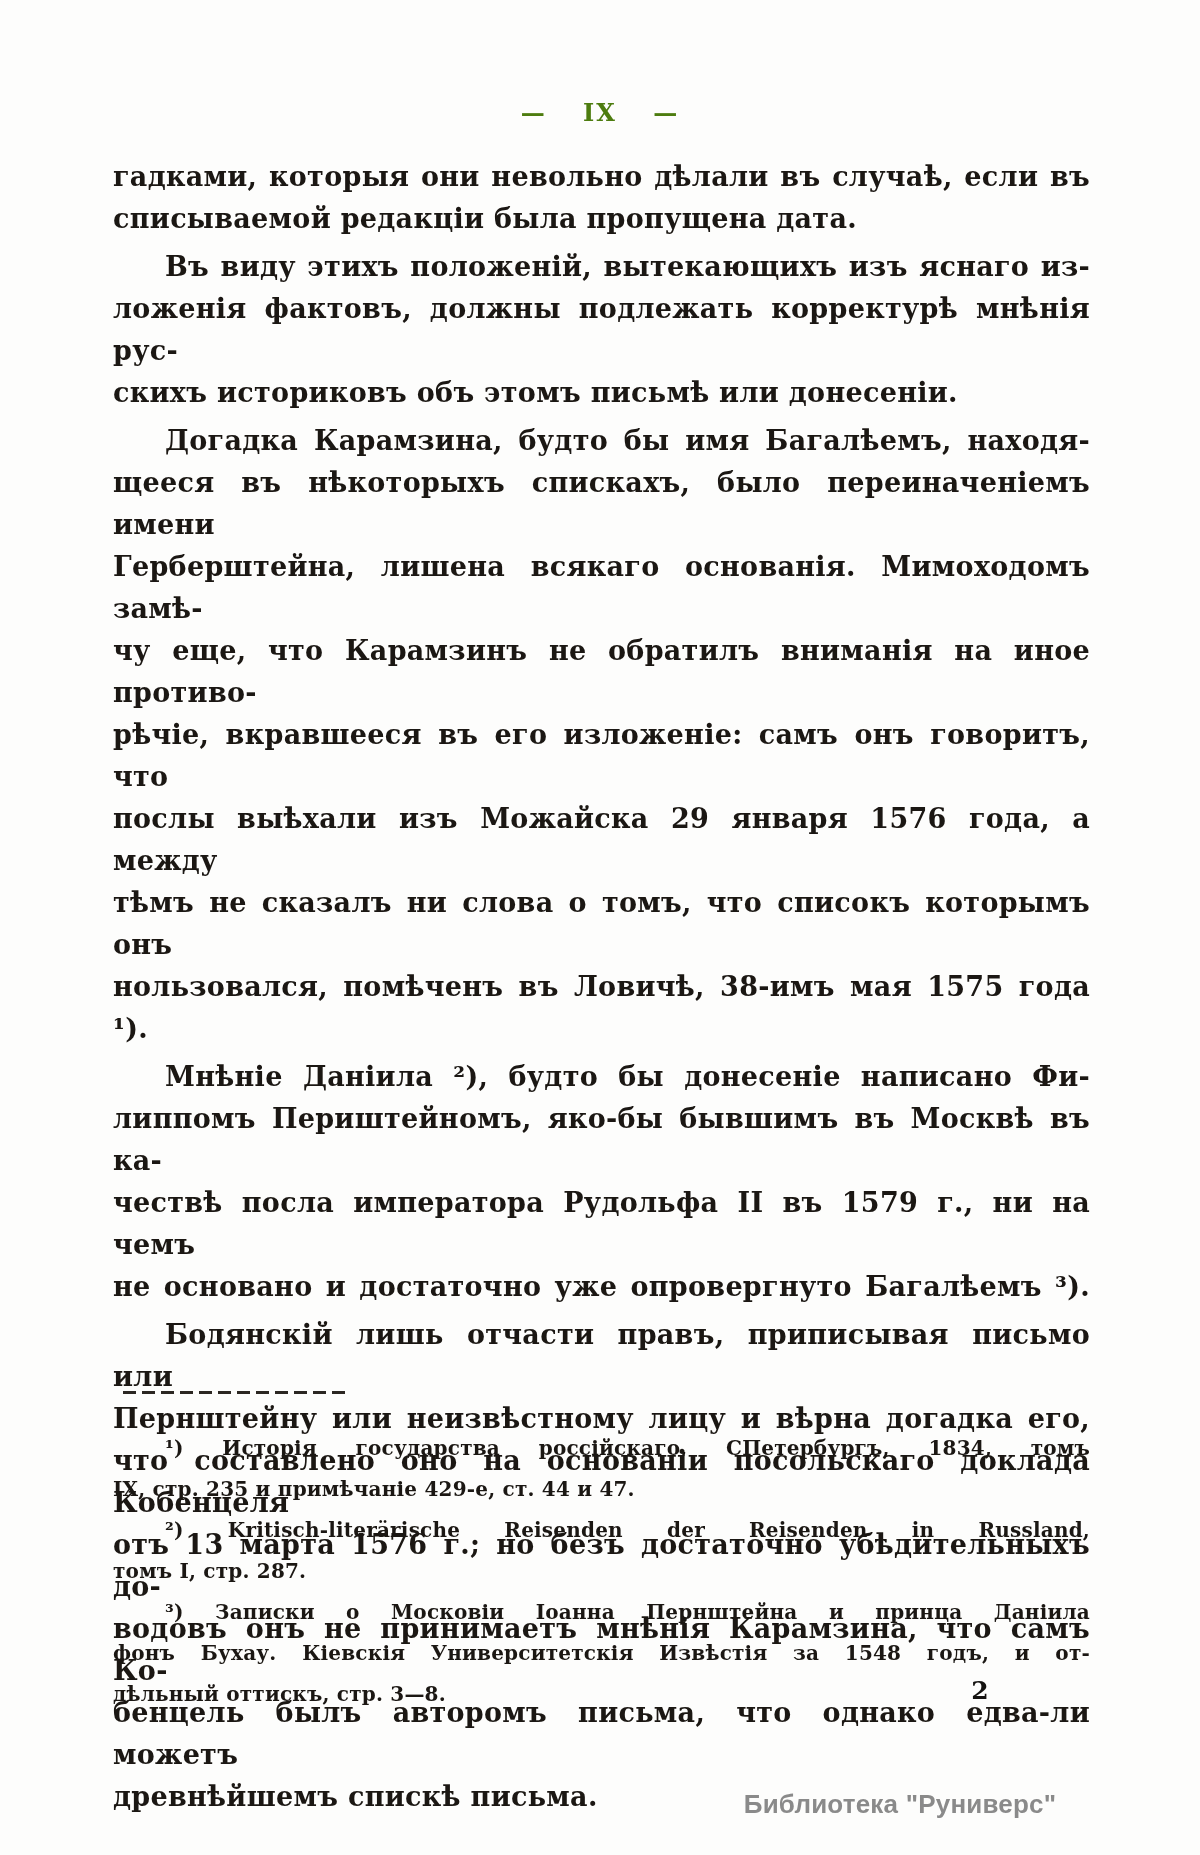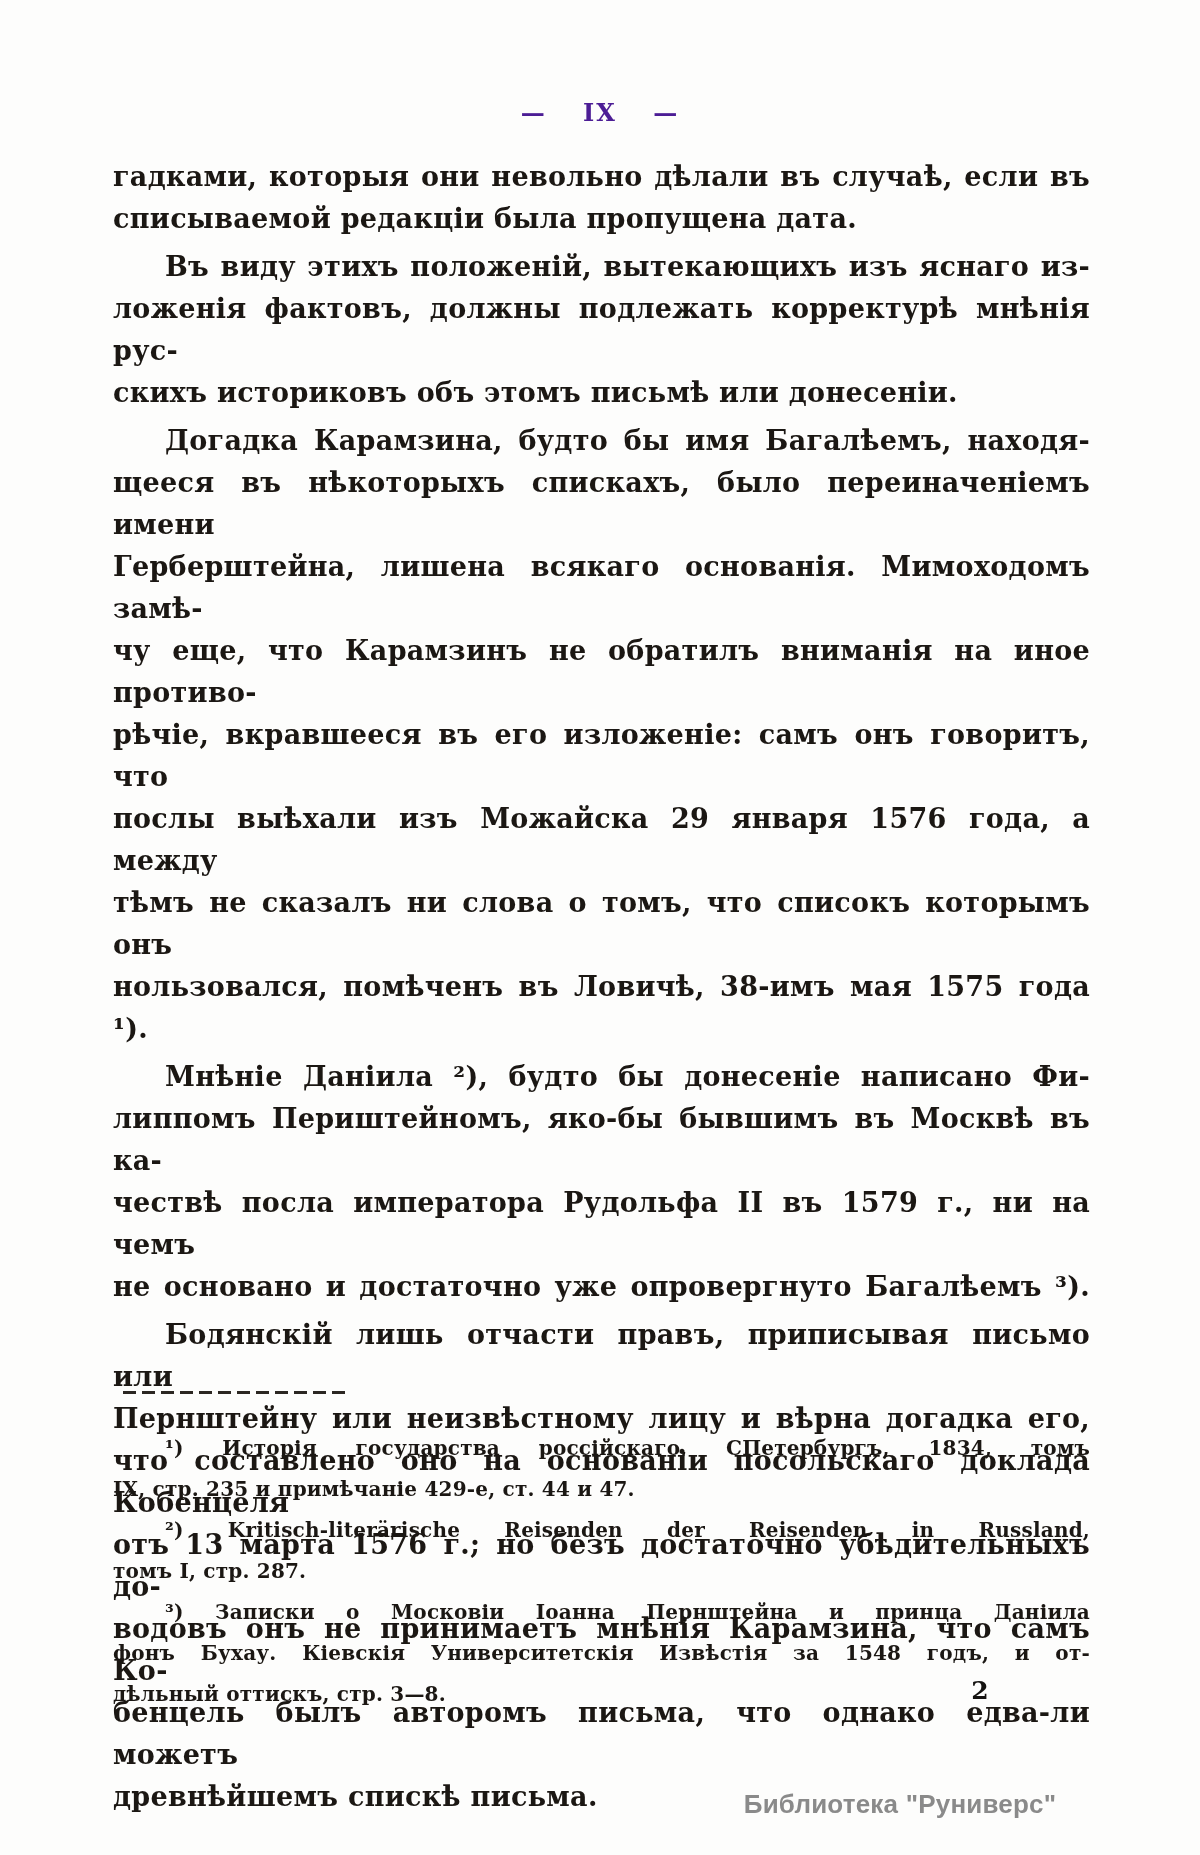--- a/index.html
+++ b/index.html
@@ -16,21 +16,21 @@
     overflow: hidden;
   }
   .header {
     position: absolute;
     left: 0; top: 98px; width: 1200px;
     text-align: center;
     font-size: 24px;
     font-weight: bold;
     letter-spacing: 2px;
     word-spacing: 26px;
-    color: #4c1d95;
+    color: #4d7c0f;
   }
   .body-text {
     position: absolute;
     left: 113px; top: 156px;
     width: 977px;
     font-size: 27px;
     font-weight: bold;
     line-height: 42px;
     letter-spacing: 0.3px;
   }

